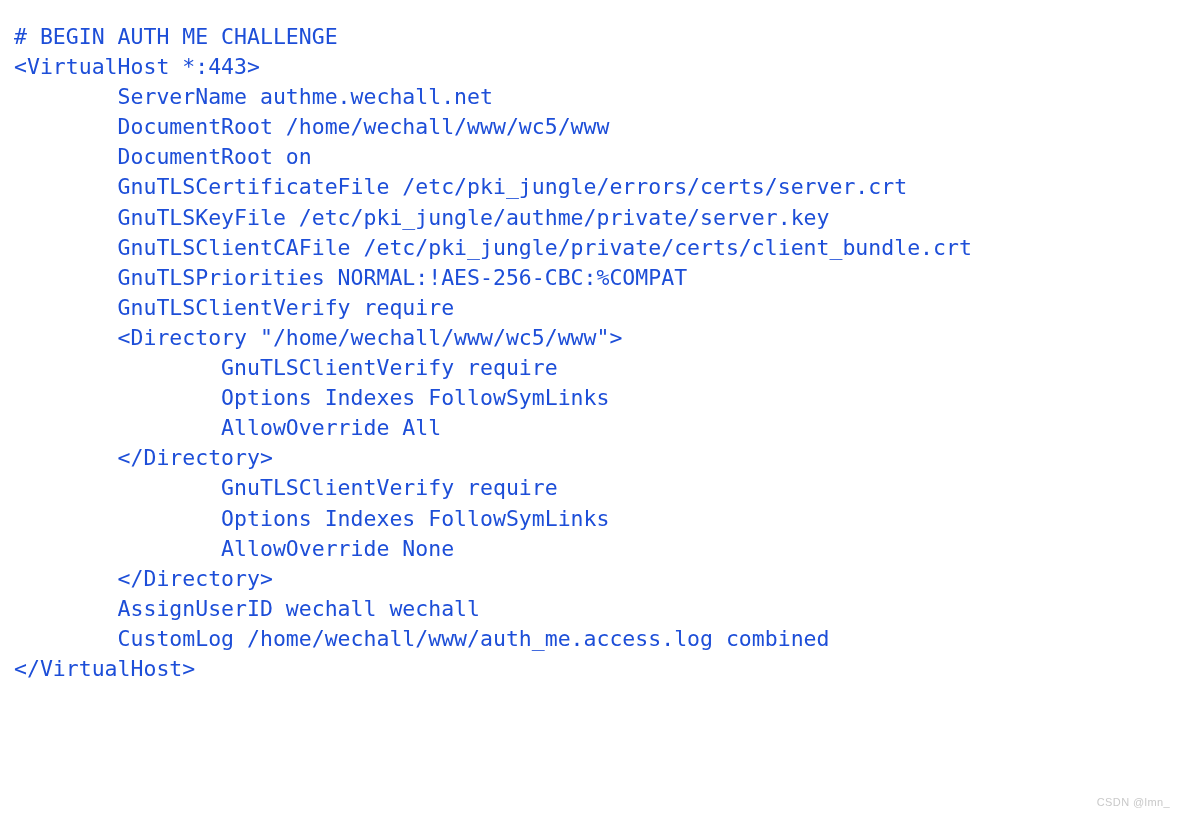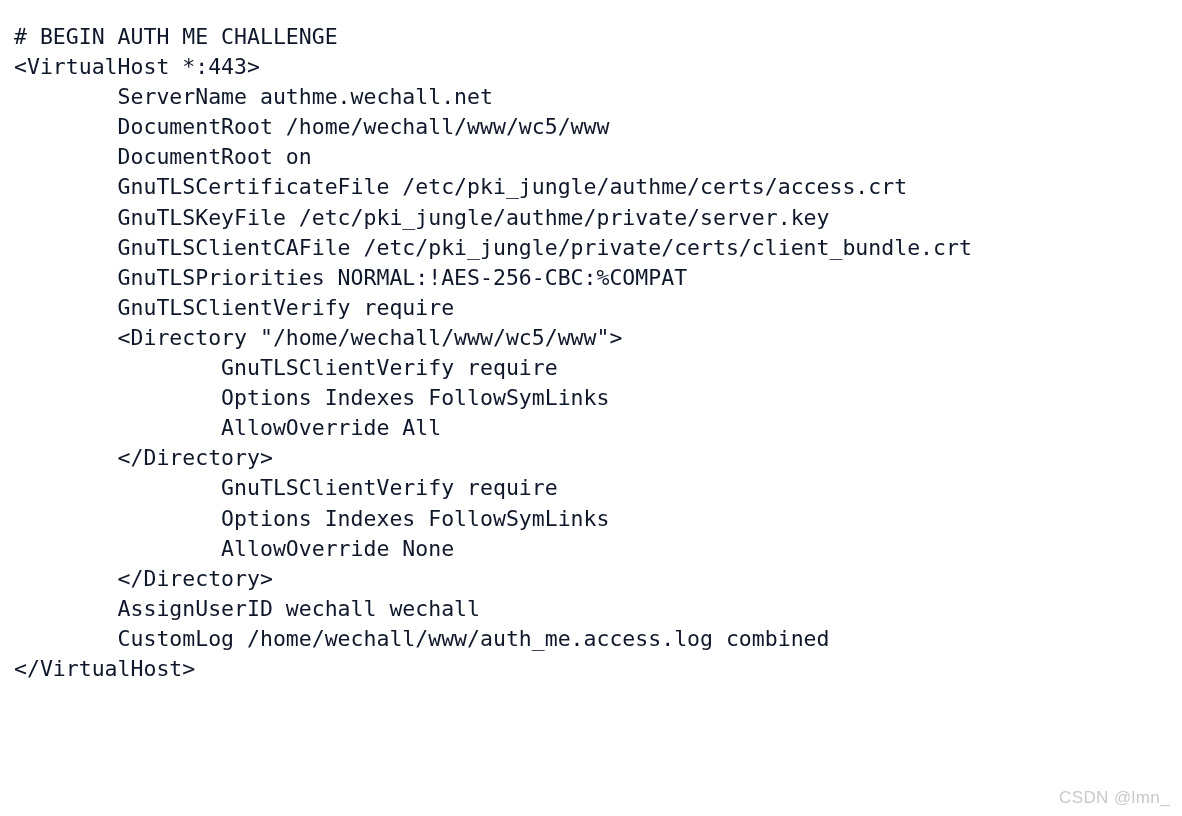--- a/index.html
+++ b/index.html
@@ -24,47 +24,47 @@
     width: 1160px;
   }
 
   .code-line {
     font-family: "DejaVu Sans Mono", "Liberation Mono", monospace;
     font-size: 21.5px;
     line-height: 30.1px;
     height: 30.1px;
     white-space: pre;
     letter-spacing: 0px;
-    color: #0f172a;
+    color: #1d4ed8;
     font-weight: 400;
     -webkit-font-smoothing: none;
   }
 
   #watermark {
     position: absolute;
     right: 12px;
     bottom: 8px;
     font-family: "Liberation Sans", "DejaVu Sans", sans-serif;
-    font-size: 17px;
+    font-size: 11px;
     color: #c9c9c9;
     letter-spacing: 0.4px;
     white-space: pre;
     user-select: none;
   }
 </style>
 </head>
 <body>
 
 <div id="code-block">
     <div class="code-line"># BEGIN AUTH ME CHALLENGE</div>
     <div class="code-line">&lt;VirtualHost *:443&gt;</div>
     <div class="code-line">        ServerName authme.wechall.net</div>
     <div class="code-line">        DocumentRoot /home/wechall/www/wc5/www</div>
     <div class="code-line">        DocumentRoot on</div>
-    <div class="code-line">        GnuTLSCertificateFile /etc/pki_jungle/authme/certs/access.crt</div>
+    <div class="code-line">        GnuTLSCertificateFile /etc/pki_jungle/errors/certs/server.crt</div>
     <div class="code-line">        GnuTLSKeyFile /etc/pki_jungle/authme/private/server.key</div>
     <div class="code-line">        GnuTLSClientCAFile /etc/pki_jungle/private/certs/client_bundle.crt</div>
     <div class="code-line">        GnuTLSPriorities NORMAL:!AES-256-CBC:%COMPAT</div>
     <div class="code-line">        GnuTLSClientVerify require</div>
     <div class="code-line">        &lt;Directory "/home/wechall/www/wc5/www"&gt;</div>
     <div class="code-line">                GnuTLSClientVerify require</div>
     <div class="code-line">                Options Indexes FollowSymLinks</div>
     <div class="code-line">                AllowOverride All</div>
     <div class="code-line">        &lt;/Directory&gt;</div>
     <div class="code-line">                GnuTLSClientVerify require</div>

